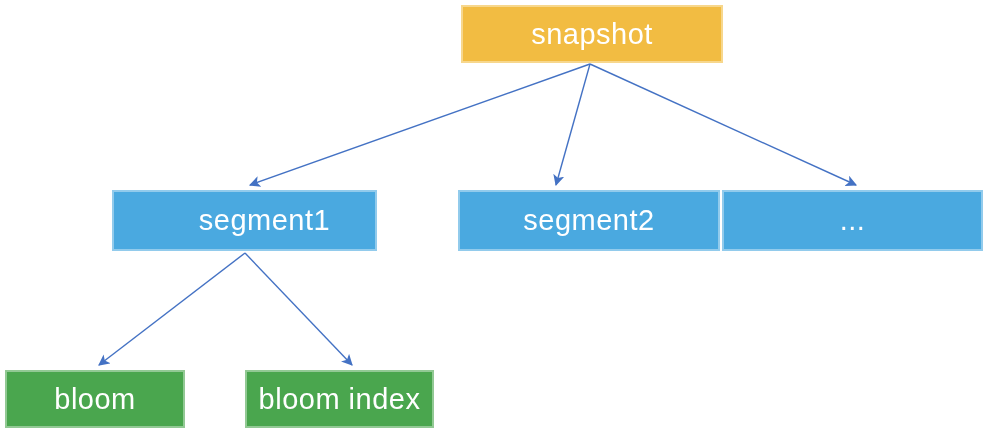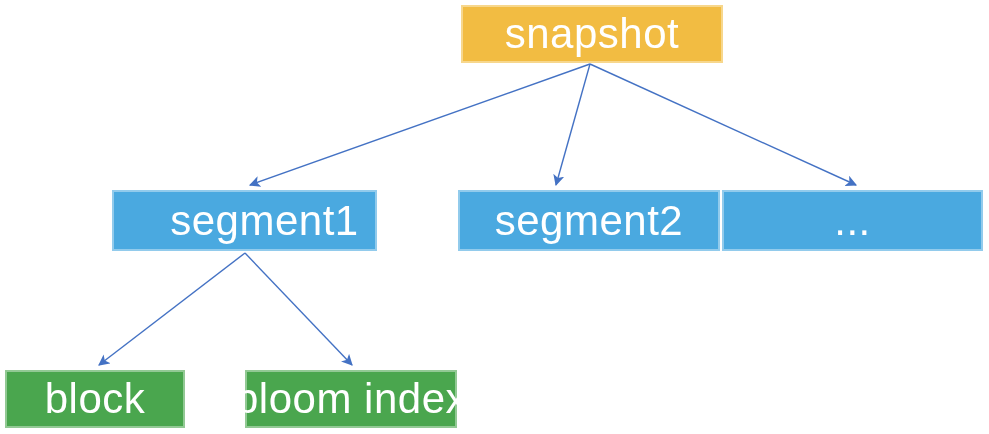--- a/index.html
+++ b/index.html
@@ -29,33 +29,33 @@
     fill: none;
   }
   .node {
     position: absolute;
     box-sizing: border-box;
     display: flex;
     align-items: center;
     justify-content: center;
     border: 2px solid rgba(255, 255, 255, 0.40);
     color: #ffffff;
-    font-size: 42px;
+    font-size: 29px;
     line-height: 1;
     letter-spacing: 0.5px;
   }
   .node .label {
     white-space: nowrap;
   }
   .node-snapshot    { left: 461px; top: 5px;   width: 262px; height: 58px; }
   .node-segment1    { left: 112px; top: 190px; width: 265px; height: 61px; }
   .node-segment2    { left: 418px; top: 190px; width: 262px; height: 61px; margin-left: 40px; }
   .node-more        { left: 722px; top: 190px; width: 261px; height: 61px; }
   .node-block       { left: 5px;   top: 370px; width: 180px; height: 58px; }
-  .node-bloom-index { left: 245px; top: 370px; width: 212px; height: 58px; }
+  .node-bloom-index { left: 245px; top: 370px; width: 189px; height: 58px; }
 </style>
 </head>
 <body>
 
 <div class="canvas">
 
   <svg class="edges" viewBox="0 0 989 434" xmlns="http://www.w3.org/2000/svg">
     <defs>
       <marker id="arrow" viewBox="0 0 10 10" refX="9" refY="5" markerWidth="8" markerHeight="8" orient="auto-start-reverse">
         <path d="M0,0 L10,5 L0,10 L2.5,5 z" fill="#4472C4"></path>
@@ -78,20 +78,20 @@
 
   <div class="node node-segment2" style="background-color: rgb(74, 169, 224);">
     <span class="label">segment2</span>
   </div>
 
   <div class="node node-more" style="background-color: rgb(74, 169, 224);">
     <span class="label">...</span>
   </div>
 
   <div class="node node-block" style="background-color: rgb(74, 166, 78);">
-    <span class="label">block</span>
+    <span class="label">bloom</span>
   </div>
 
   <div class="node node-bloom-index" style="background-color: rgb(74, 166, 78);">
     <span class="label">bloom index</span>
   </div>
 
 </div>
 
 </body></html>

